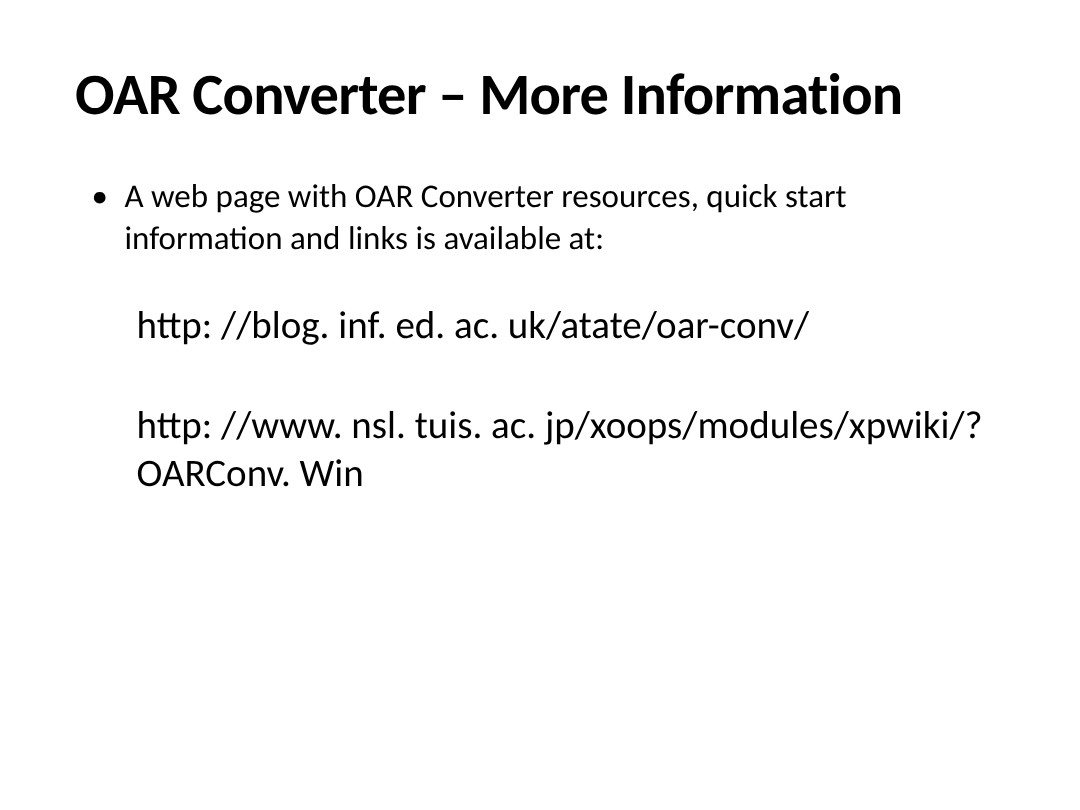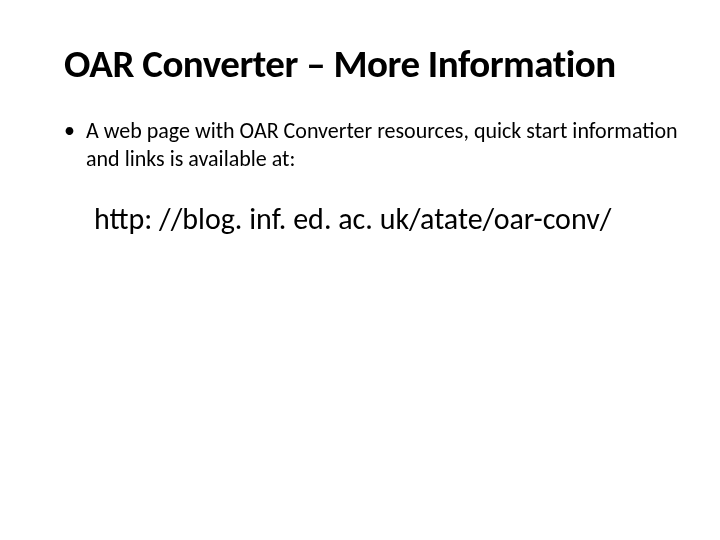--- a/index.html
+++ b/index.html
@@ -8,59 +8,60 @@
     width: 720px;
     height: 540px;
     background: #ffffff;
     font-family: Calibri, "Segoe UI", Arial, sans-serif;
     color: #000000;
   }
   .slide {
     box-sizing: border-box;
     width: 720px;
     height: 540px;
-    padding: 40px 40px 0 64px;
+    padding: 40px 40px 0 50px;
   }
   .title {
     font-size: 39px;
     font-weight: 700;
     margin: 0 0 30px 0;
     letter-spacing: -0.5px;
   }
   ul.body {
     list-style: none;
     padding: 0;
-    margin: 0;
+    margin: 11px;
     font-size: 22px;
     line-height: 1.25;
   }
   ul.body > li.bullet {
     position: relative;
     padding-left: 22px;
     margin-bottom: 10px;
   }
   ul.body > li.bullet::before {
     content: "•";
     position: absolute;
     left: 0;
     top: 0;
     font-size: 22px;
   }
   ul.body > li.url {
     padding-left: 30px;
     margin-top: 28px;
     margin-bottom: 34px;
-    font-size: 30px;
+    font-size: 26px;
   }
   ul.body > li.url.last {
     margin-bottom: 0;
   }
 </style>
 </head>
 <body>
 
 <div class="slide">
   <h1 class="title">OAR Converter – More Information</h1>
   <ul class="body">
     <li class="bullet">A web page with OAR Converter resources, quick start information and links is available at:</li>
     <li class="url">http: //blog. inf. ed. ac. uk/atate/oar-conv/</li>
+    <li class="url last">http: //www. nsl. tuis. ac. jp/xoops/modules/xpwiki/? OARConv. Win</li>
   </ul>
 </div>
 
 </body></html>

